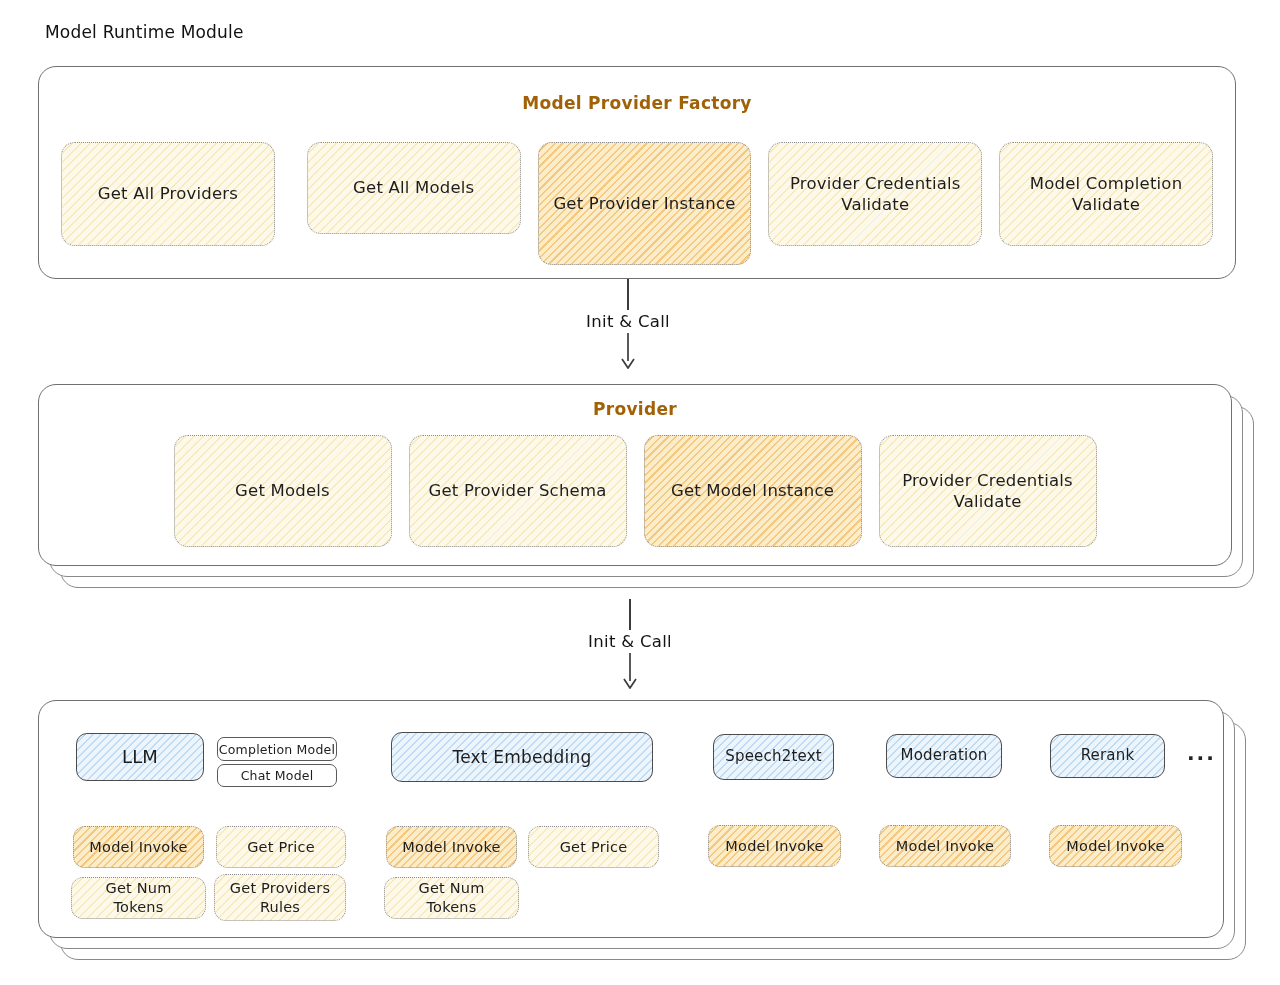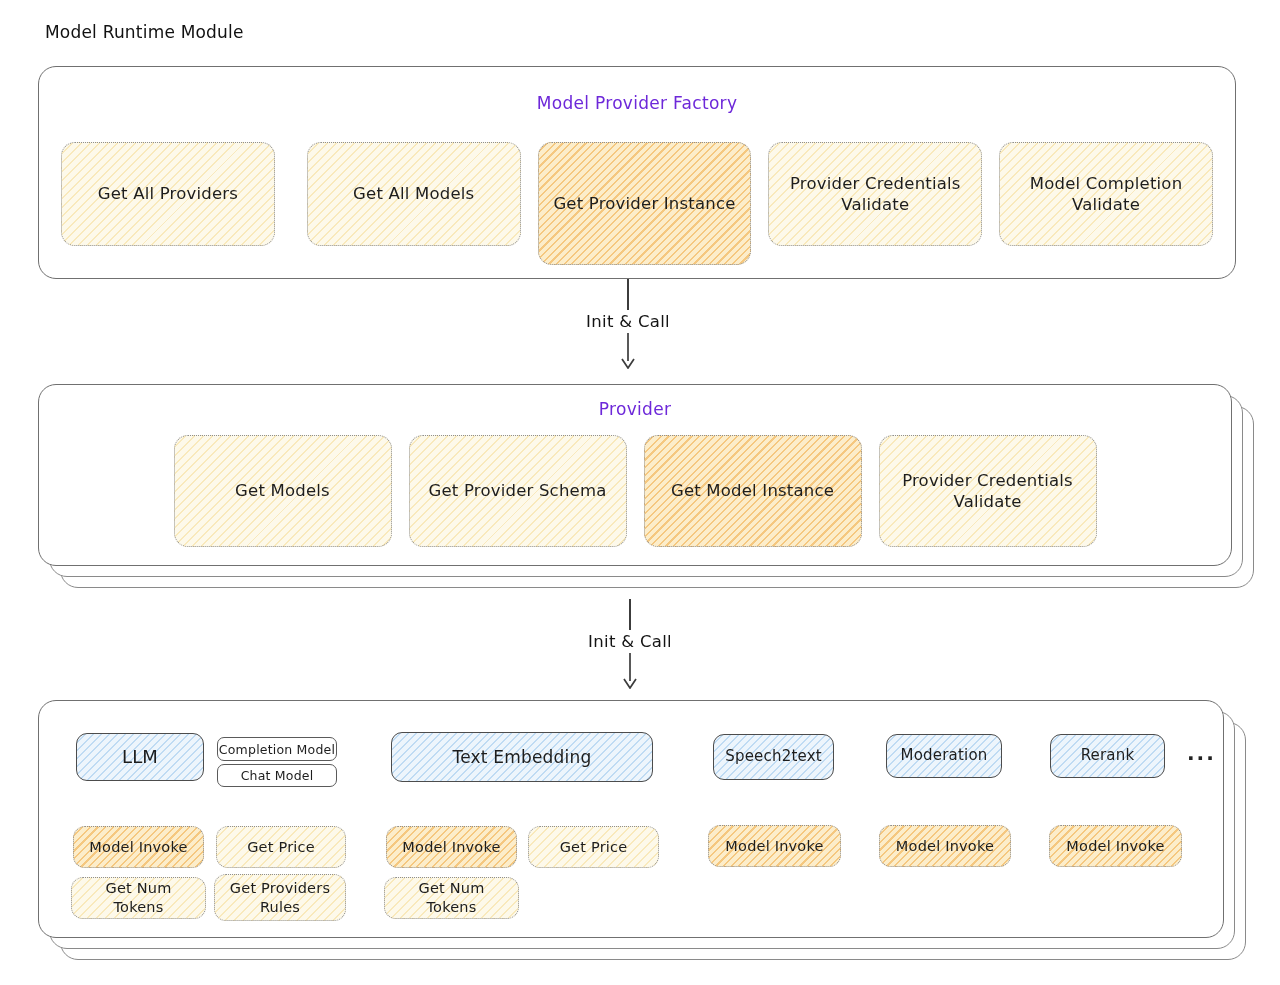--- a/index.html
+++ b/index.html
@@ -12,21 +12,21 @@
     position:absolute;left:45px;top:22px;font-size:17px;letter-spacing:.2px;color:#111;
   }
   
   .bigbox{
     position:absolute;background:#fff;border:1.6px solid #707070;border-radius:18px;
   }
   .stack-layer{
     position:absolute;background:#fff;border:1.5px solid #8a8a8a;border-radius:18px;
   }
   .box-title{
-    position:absolute;left:0;right:0;text-align:center;font-size:17px;color:#6d28d9;letter-spacing:.3px;
+    position:absolute;left:0;right:0;text-align:center;font-size:17px;color:#a16207;letter-spacing:.3px;font-weight:bold;
   }
   
   .node{
     display:flex;align-items:center;justify-content:center;text-align:center;
     line-height:1.3;letter-spacing:.2px;box-sizing:border-box;padding:4px 14px;
   }
   .cream{
     background:repeating-linear-gradient(135deg,rgba(242,210,118,.40) 0 1.4px,transparent 1.4px 6.4px),#fdf9ea;
     border:1.7px dotted #8f8f8f;border-radius:14px;
   }
@@ -60,21 +60,21 @@
 <body>
 
 <div id="canvas">
 
   <div class="page-title">Model Runtime Module</div>
 
   <section class="bigbox" style="left:38px;top:66px;width:1196px;height:211px;">
     <div class="box-title" style="top:26px;">Model Provider Factory</div>
     <div class="btn-row" style="left:22px;right:22px;top:75px;gap:17px;">
       <div class="node cream" style="flex:1;height:104px;">Get All Providers</div>
-      <div class="node cream" style="flex:1;height:104px;margin-left:15px;">Get All Models</div>
+      <div class="node cream" style="flex:1;height:92px;margin-left:15px;">Get All Models</div>
       <div class="node orange" style="flex:1;height:123px;">Get Provider Instance</div>
       <div class="node cream" style="flex:1;height:104px;">Provider Credentials Validate</div>
       <div class="node cream" style="flex:1;height:104px;">Model Completion Validate</div>
     </div>
   </section>
 
   <div class="arrow-group" style="left:528px;top:279px;">
     <div class="vline"></div>
     <div class="arrow-label">Init &amp; Call</div>
     <svg class="arrow-svg" width="16" height="36" viewBox="0 0 16 36">

